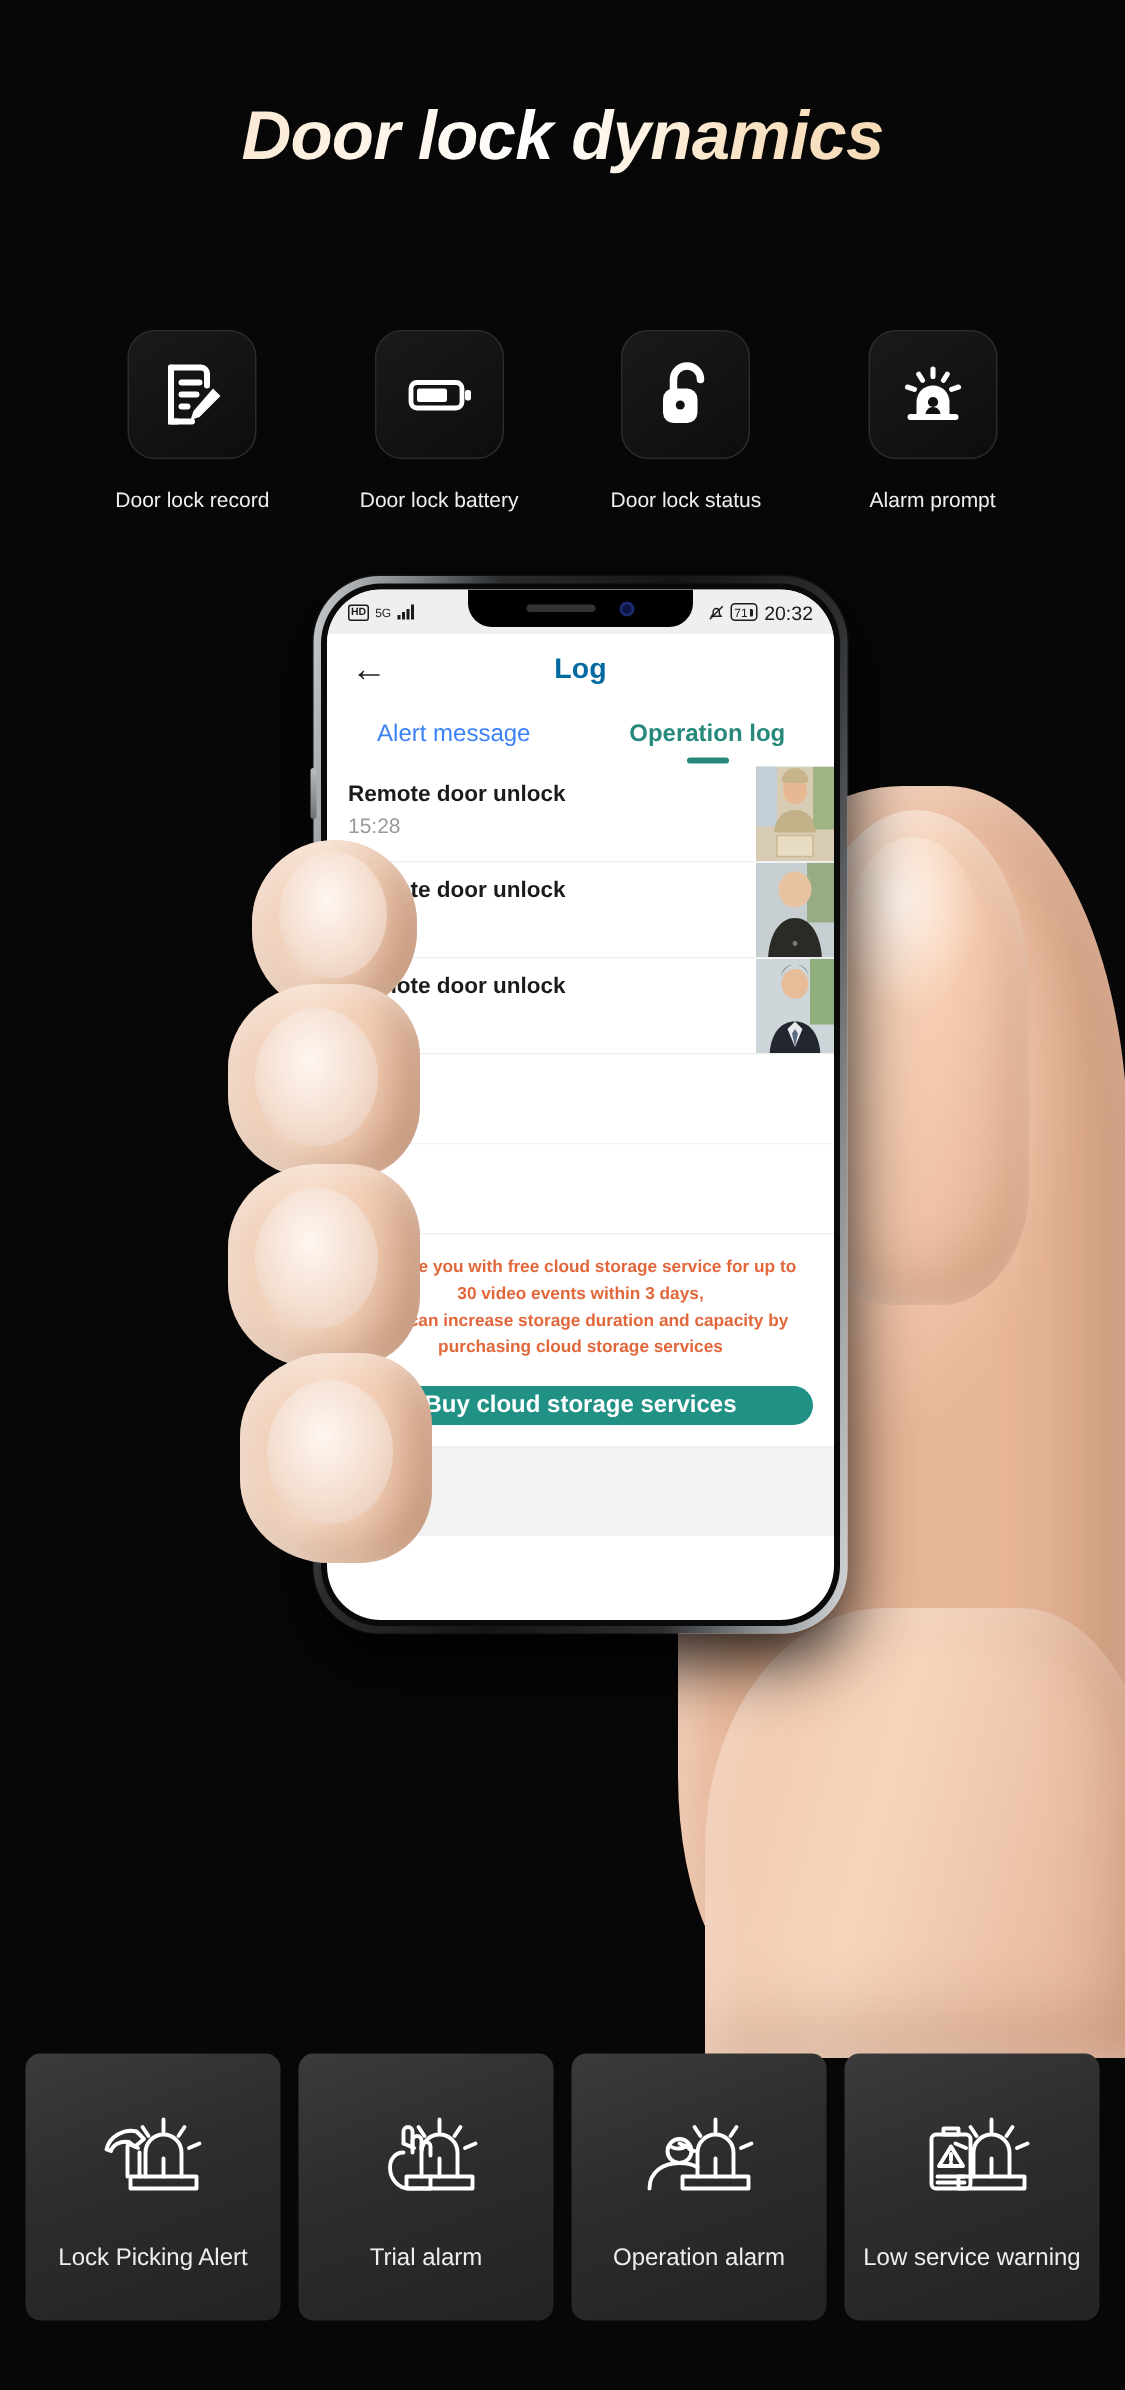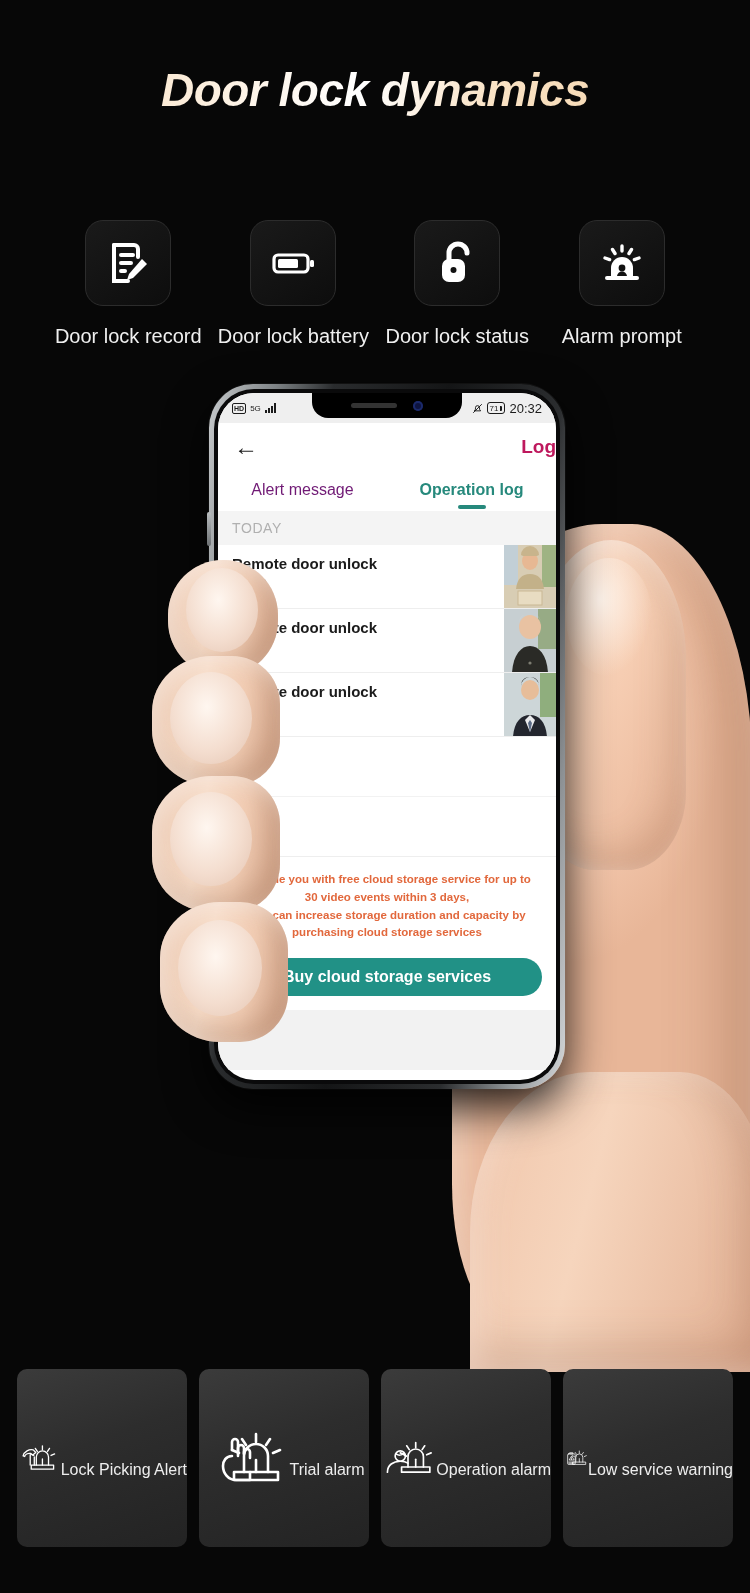--- a/index.html
+++ b/index.html
@@ -34,21 +34,21 @@
   .iconcell{ width:150px; text-align:center; }
   .iconbox{
     width:86px; height:86px; margin:0 auto;
     border-radius:18px;
     background:linear-gradient(145deg,#1a1a1a 0%,#0d0d0d 100%);
     border:1px solid #2c2c2c;
     display:flex; align-items:center; justify-content:center;
   }
   .iconbox svg{ display:block; }
   .iconlabel{
-    margin-top:19px; font-size:20px; color:#efefef; white-space:nowrap;
+    margin-top:19px; font-size:14px; color:#efefef; white-space:nowrap;
   }
 
   
   .composition{ position:absolute; top:372px; left:0; width:750px; height:960px; }
 
   .hand{ position:absolute; inset:0; }
 
   
   .palm{
     position:absolute; left:452px; top:152px; width:300px; height:810px;
@@ -147,28 +147,28 @@
     border-radius:3px; padding:0 2px; font-size:8px; font-weight:normal; height:12px;
   }
   .batt::after{ content:""; width:2px; height:5px; background:#1b1b1b; margin-left:2px; border-radius:0 1px 1px 0; }
   .time{ font-size:13px; font-weight:500; }
 
   
   .appbar{
     height:48px; display:flex; align-items:center; position:relative; background:#fff;
   }
   .back{ position:absolute; left:16px; font-size:24px; color:#1b1b1b; line-height:1; }
-  .apptitle{ width:100%; text-align:right; font-size:19px; font-weight:bold; color:#be185d; }
+  .apptitle{ width:100%; text-align:center; font-size:19px; font-weight:bold; color:#0369a1; }
 
   
   .tabs{ display:flex; background:#fff; }
   .tab{
     flex:1; text-align:center; padding:10px 0 12px; font-size:16px; position:relative;
   }
-  .tab.inactive{ color:#701a75; }
+  .tab.inactive{ color:#3b82f6; }
   .tab.active{ color:#26897c; font-weight:bold; }
   .tab.active::after{
     content:""; position:absolute; bottom:2px; left:50%; transform:translateX(-50%);
     width:28px; height:4px; border-radius:2px; background:#26897c;
   }
 
   
   .dayhdr{
     background:#f4f4f4; padding:9px 14px; font-size:14px; color:#b0b0b0; letter-spacing:.6px;
   }
@@ -185,35 +185,35 @@
 
   .emptyrow{ height:60px; background:#fff; border-bottom:1px solid #f2f2f2; }
   .emptyrow.last{ border-bottom:1px solid #eee; }
 
   
   .promo{
     background:#fff; padding:14px 14px 6px; text-align:center;
     font-size:11.5px; font-weight:bold; color:#e2683c; line-height:1.55;
   }
   .buybtn{
-    margin:10px 14px 14px; height:38px; border-radius:21px; background:#219186;
+    margin:10px 14px 14px; height:26px; border-radius:21px; background:#219186;
     color:#fff; font-size:16px; font-weight:bold;
     display:flex; align-items:center; justify-content:center;
   }
   .bottomfill{ background:#f2f2f2; height:60px; }
 
   
   .cards{
     position:absolute; left:0; bottom:46px; width:100%;
     display:flex; justify-content:center; gap:12px; padding:0 14px;
   }
   .card{
     width:170px; height:178px; border-radius:10px;
     background:linear-gradient(160deg,#3b3b3b 0%,#2d2d2d 42%,#232323 100%);
-    display:flex; flex-direction:row; align-items:center; justify-content:center;
+    display:flex; flex-direction:column; align-items:center; justify-content:center;
   }
   .card svg{ display:block; }
   .cardlabel{ margin-top:24px; font-size:16px; color:#ededed; white-space:nowrap; }
 </style>
 </head>
 <body>
 
 <div class="page">
 
   <div class="headline">
@@ -319,21 +319,20 @@
           <div class="appbar">
             <span class="back">←</span>
             <span class="apptitle">Log</span>
           </div>
 
           <div class="tabs">
             <div class="tab inactive">Alert message</div>
             <div class="tab active">Operation log</div>
           </div>
 
-          <div class="dayhdr">TODAY</div>
 
           <div class="logitem">
             <div class="logtext">
               <div class="logtitle">Remote door unlock</div>
               <div class="logtime">15:28</div>
             </div>
             <div class="thumb-img" style="background:linear-gradient(175deg,#cfe0e8 0%,#e6d7bf 42%,#d8c49f 100%);">
               <svg width="52" height="64" viewBox="0 0 52 64" style="position:absolute;inset:0">
                 <rect x="0" y="0" width="52" height="64" fill="#d8cdb4"></rect>
                 <rect x="0" y="0" width="14" height="40" fill="#c2cfd6"></rect>

